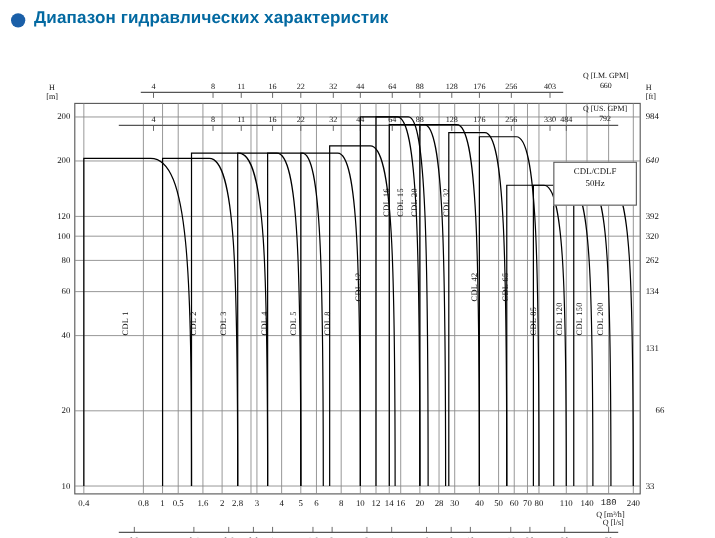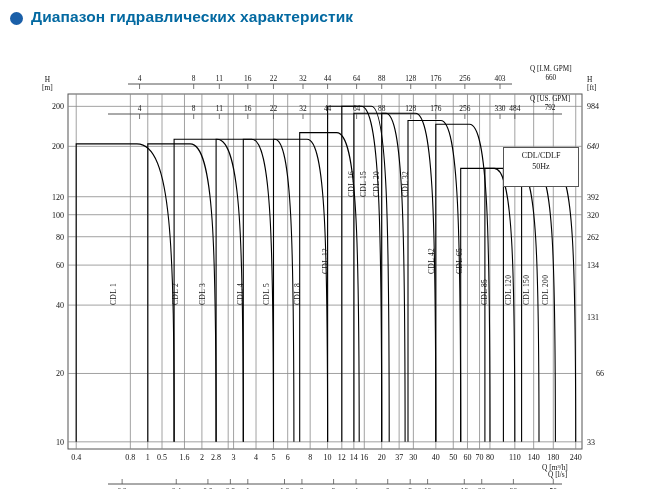--- a/index.html
+++ b/index.html
@@ -167,30 +167,30 @@
     <div class="xlabel" style="left: 233.567px; top: 419px;">3</div>
     <div class="xlabel" style="left: 256.031px; top: 419px;">4</div>
     <div class="xlabel" style="left: 273.456px; top: 419px;">5</div>
     <div class="xlabel" style="left: 287.693px; top: 419px;">6</div>
     <div class="xlabel" style="left: 310.158px; top: 419px;">8</div>
     <div class="xlabel" style="left: 327.582px; top: 419px;">10</div>
     <div class="xlabel" style="left: 341.819px; top: 419px;">12</div>
     <div class="xlabel" style="left: 353.857px; top: 419px;">14</div>
     <div class="xlabel" style="left: 364.284px; top: 419px;">16</div>
     <div class="xlabel" style="left: 381.709px; top: 419px;">20</div>
-    <div class="xlabel" style="left: 399.133px; top: 419px;">37</div>
+    <div class="xlabel" style="left: 399.133px; top: 419px;">28</div>
     <div class="xlabel" style="left: 413.371px; top: 419px;">30</div>
     <div class="xlabel" style="left: 435.835px; top: 419px;">40</div>
     <div class="xlabel" style="left: 453.26px; top: 419px;">50</div>
     <div class="xlabel" style="left: 467.497px; top: 419px;">60</div>
     <div class="xlabel" style="left: 479.534px; top: 419px;">70</div>
     <div class="xlabel" style="left: 489.961px; top: 419px;">80</div>
     <div class="xlabel" style="left: 514.829px; top: 419px;">110</div>
     <div class="xlabel" style="left: 533.661px; top: 419px;">140</div>
-    <div class="xlabel" style="left: 553.285px; top: 419px;">180</div>
+    <div class="xlabel" style="left: 553.285px; top: 419px; font-family: Liberation Mono, monospace;">180</div>
     <div class="xlabel" style="left: 575.75px; top: 419px;">240</div>
     <div class="ylabel" style="left: 42px; top: 407.842px; width: 22px;">10</div>
     <div class="yrlabel" style="left: 587px; top: 407.842px; width: 26px;">33</div>
     <div class="ylabel" style="left: 42px; top: 339.469px; width: 22px;">20</div>
     <div class="yrlabel" style="left: 587px; top: 339.469px; width: 26px; text-align: center;">66</div>
     <div class="ylabel" style="left: 42px; top: 271.097px; width: 22px;">40</div>
     <div class="yrlabel" style="left: 587px; top: 283px; width: 26px;">131</div>
     <div class="ylabel" style="left: 42px; top: 231.102px; width: 22px;">60</div>
     <div class="yrlabel" style="left: 587px; top: 231.102px; width: 26px;">134</div>
     <div class="ylabel" style="left: 42px; top: 202.725px; width: 22px;">80</div>

